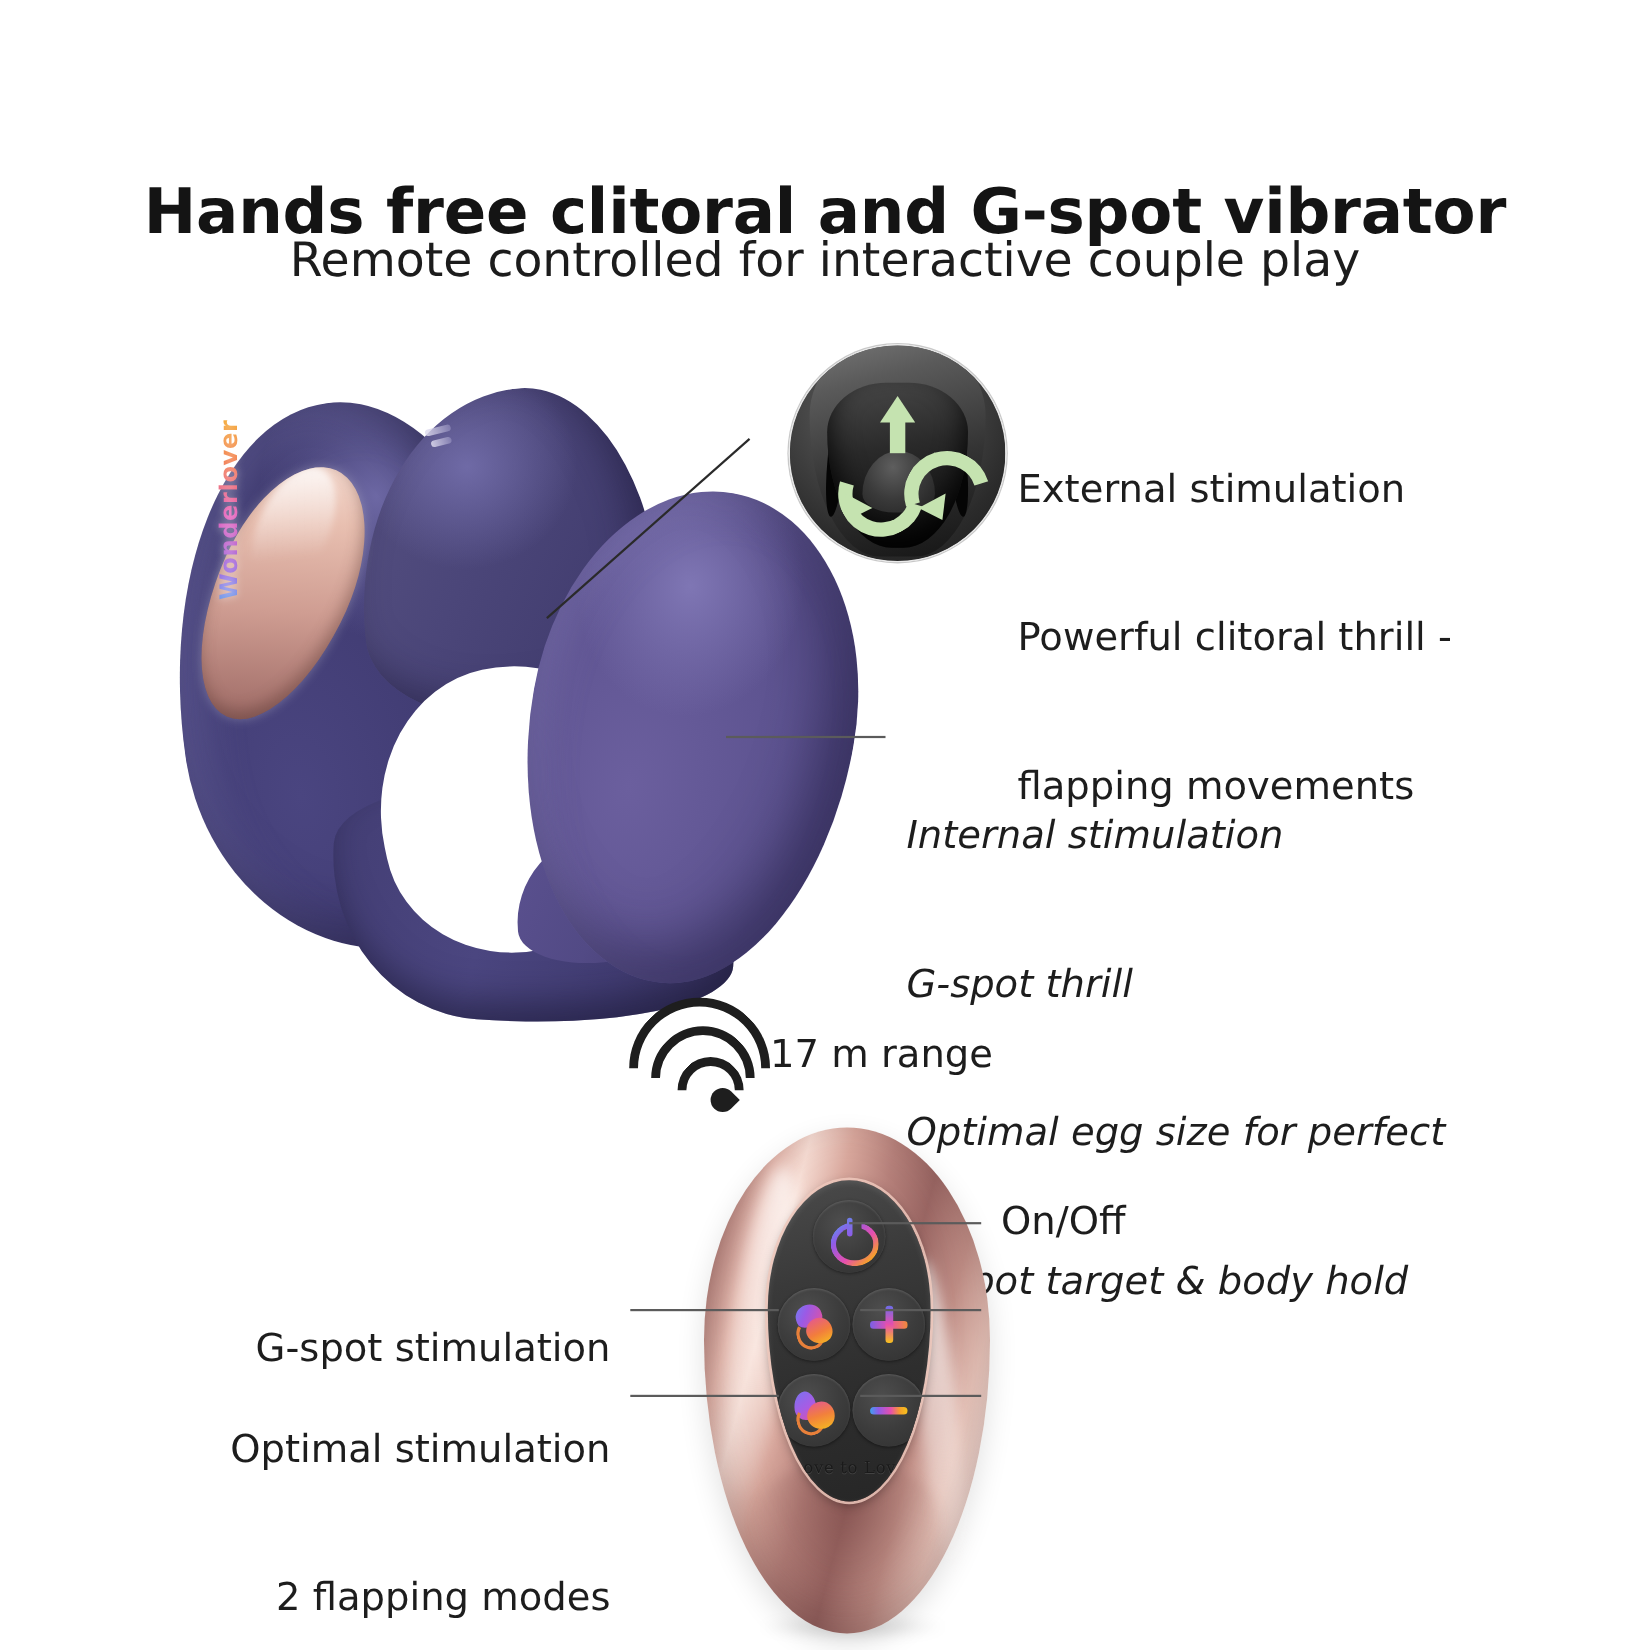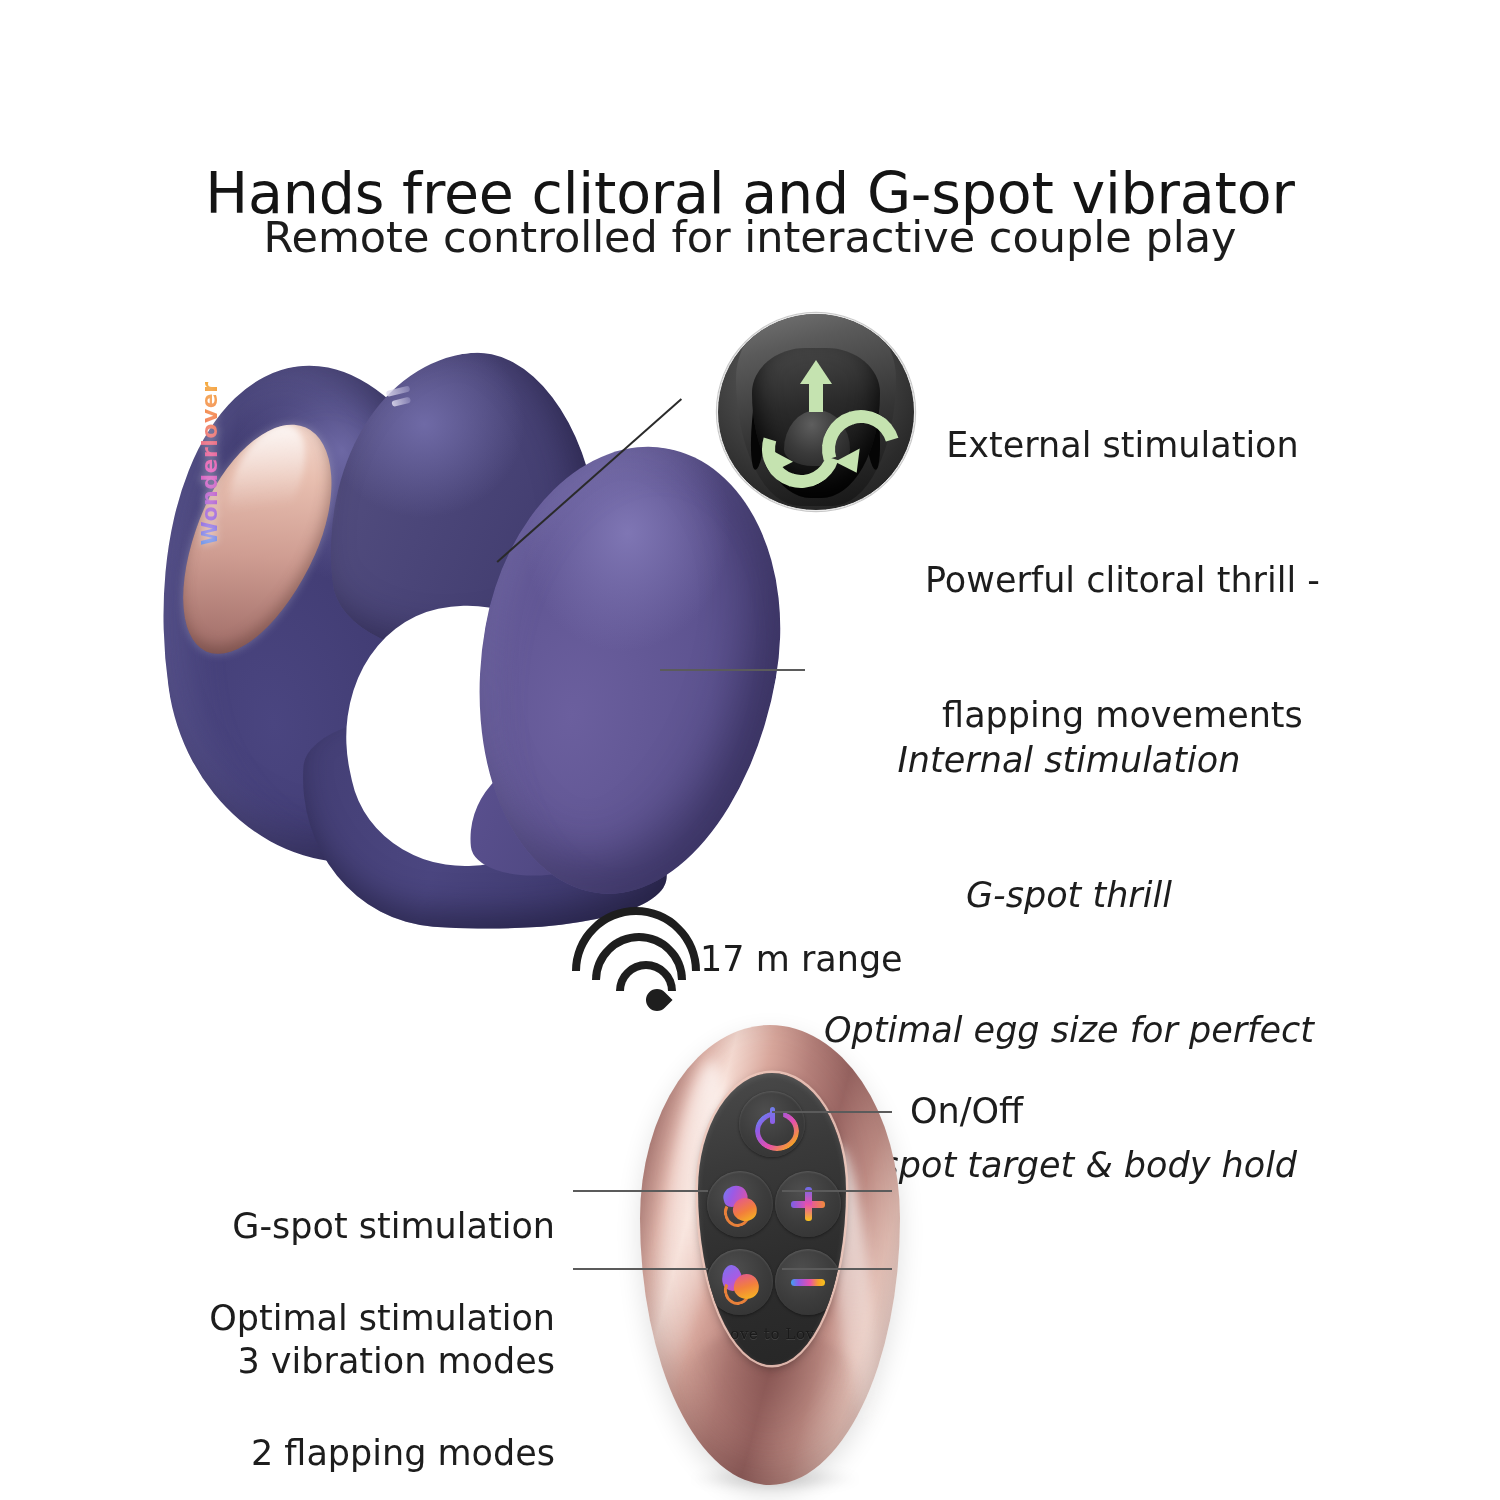--- a/index.html
+++ b/index.html
@@ -14,21 +14,21 @@
   }
   #stage{position:absolute;left:0;top:0;width:1500px;height:1500px;}
 
   
   .title{
     position:absolute;left:0;top:165px;width:1500px;
     text-align:center;
     font-size:57px;
     line-height:1.0;
     letter-spacing:-0.2px;
-    font-weight:400;
+    font-weight:700;
     color:#141414;
     white-space:nowrap;
   }
   .subtitle{
     position:absolute;left:0;top:216px;width:1500px;
     text-align:center;
     font-size:43px;
     line-height:1.0;
     font-weight:400;
     color:#1c1c1c;
@@ -36,21 +36,20 @@
   }
 
   
   .anno{
     position:absolute;
     font-size:35px;
     line-height:45px;
     font-weight:400;
     color:#1d1d1d;
     white-space:pre;
-    text-align:center;
   }
   .anno.r{text-align:right;}
 
   
   .lead{
     position:absolute;
     background:#5b5b5b;
     height:2px;
     transform-origin:0 50%;
   }
@@ -488,20 +487,19 @@
   <div class="lead" style="left:772px;top:1111px;width:120px;"></div>
   <div class="lead" style="left:782px;top:1190px;width:110px;"></div>
   <div class="lead" style="left:782px;top:1268px;width:110px;"></div>
   <div class="lead" style="left:573px;top:1190px;width:135px;"></div>
   <div class="lead" style="left:573px;top:1268px;width:135px;"></div>
 
   <div class="anno" style="left:910px;top:1089px;">On/Off</div>
 
   <div class="anno r" style="left:180px;top:1114px;width:375px;">
     <div>G-spot stimulation</div>
-    <div>3 vibration modes</div>
   </div>
   <div class="anno r" style="left:180px;top:1206px;width:375px;">
     <div>Optimal stimulation</div>
     <div>2 flapping modes</div>
   </div>
 
 </div>
 
 </body></html>

